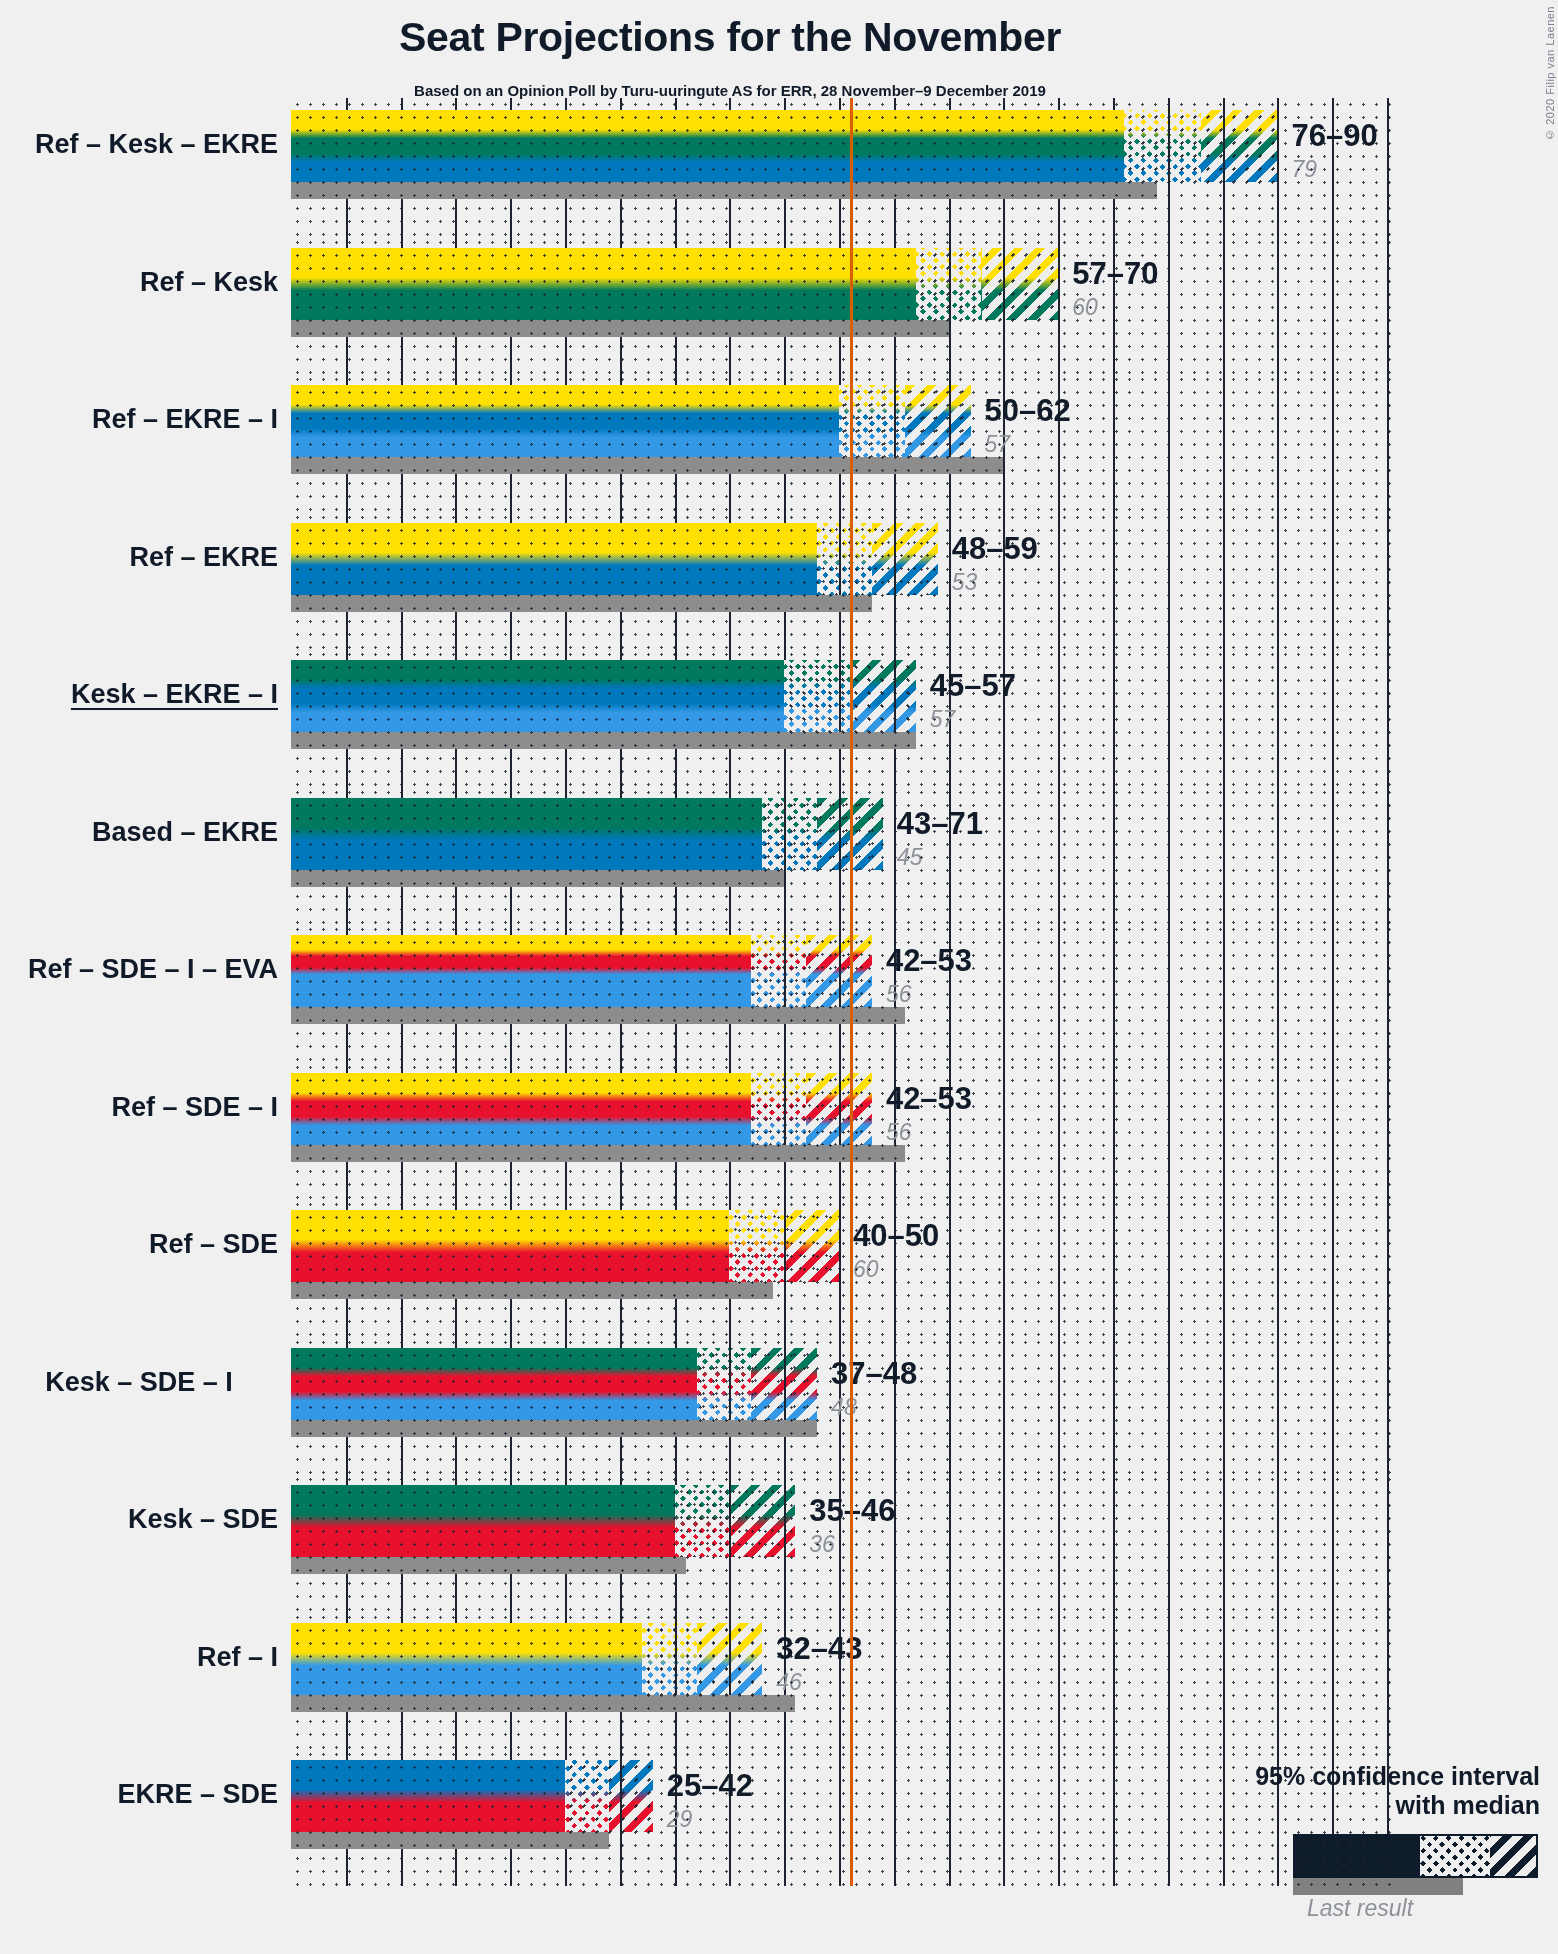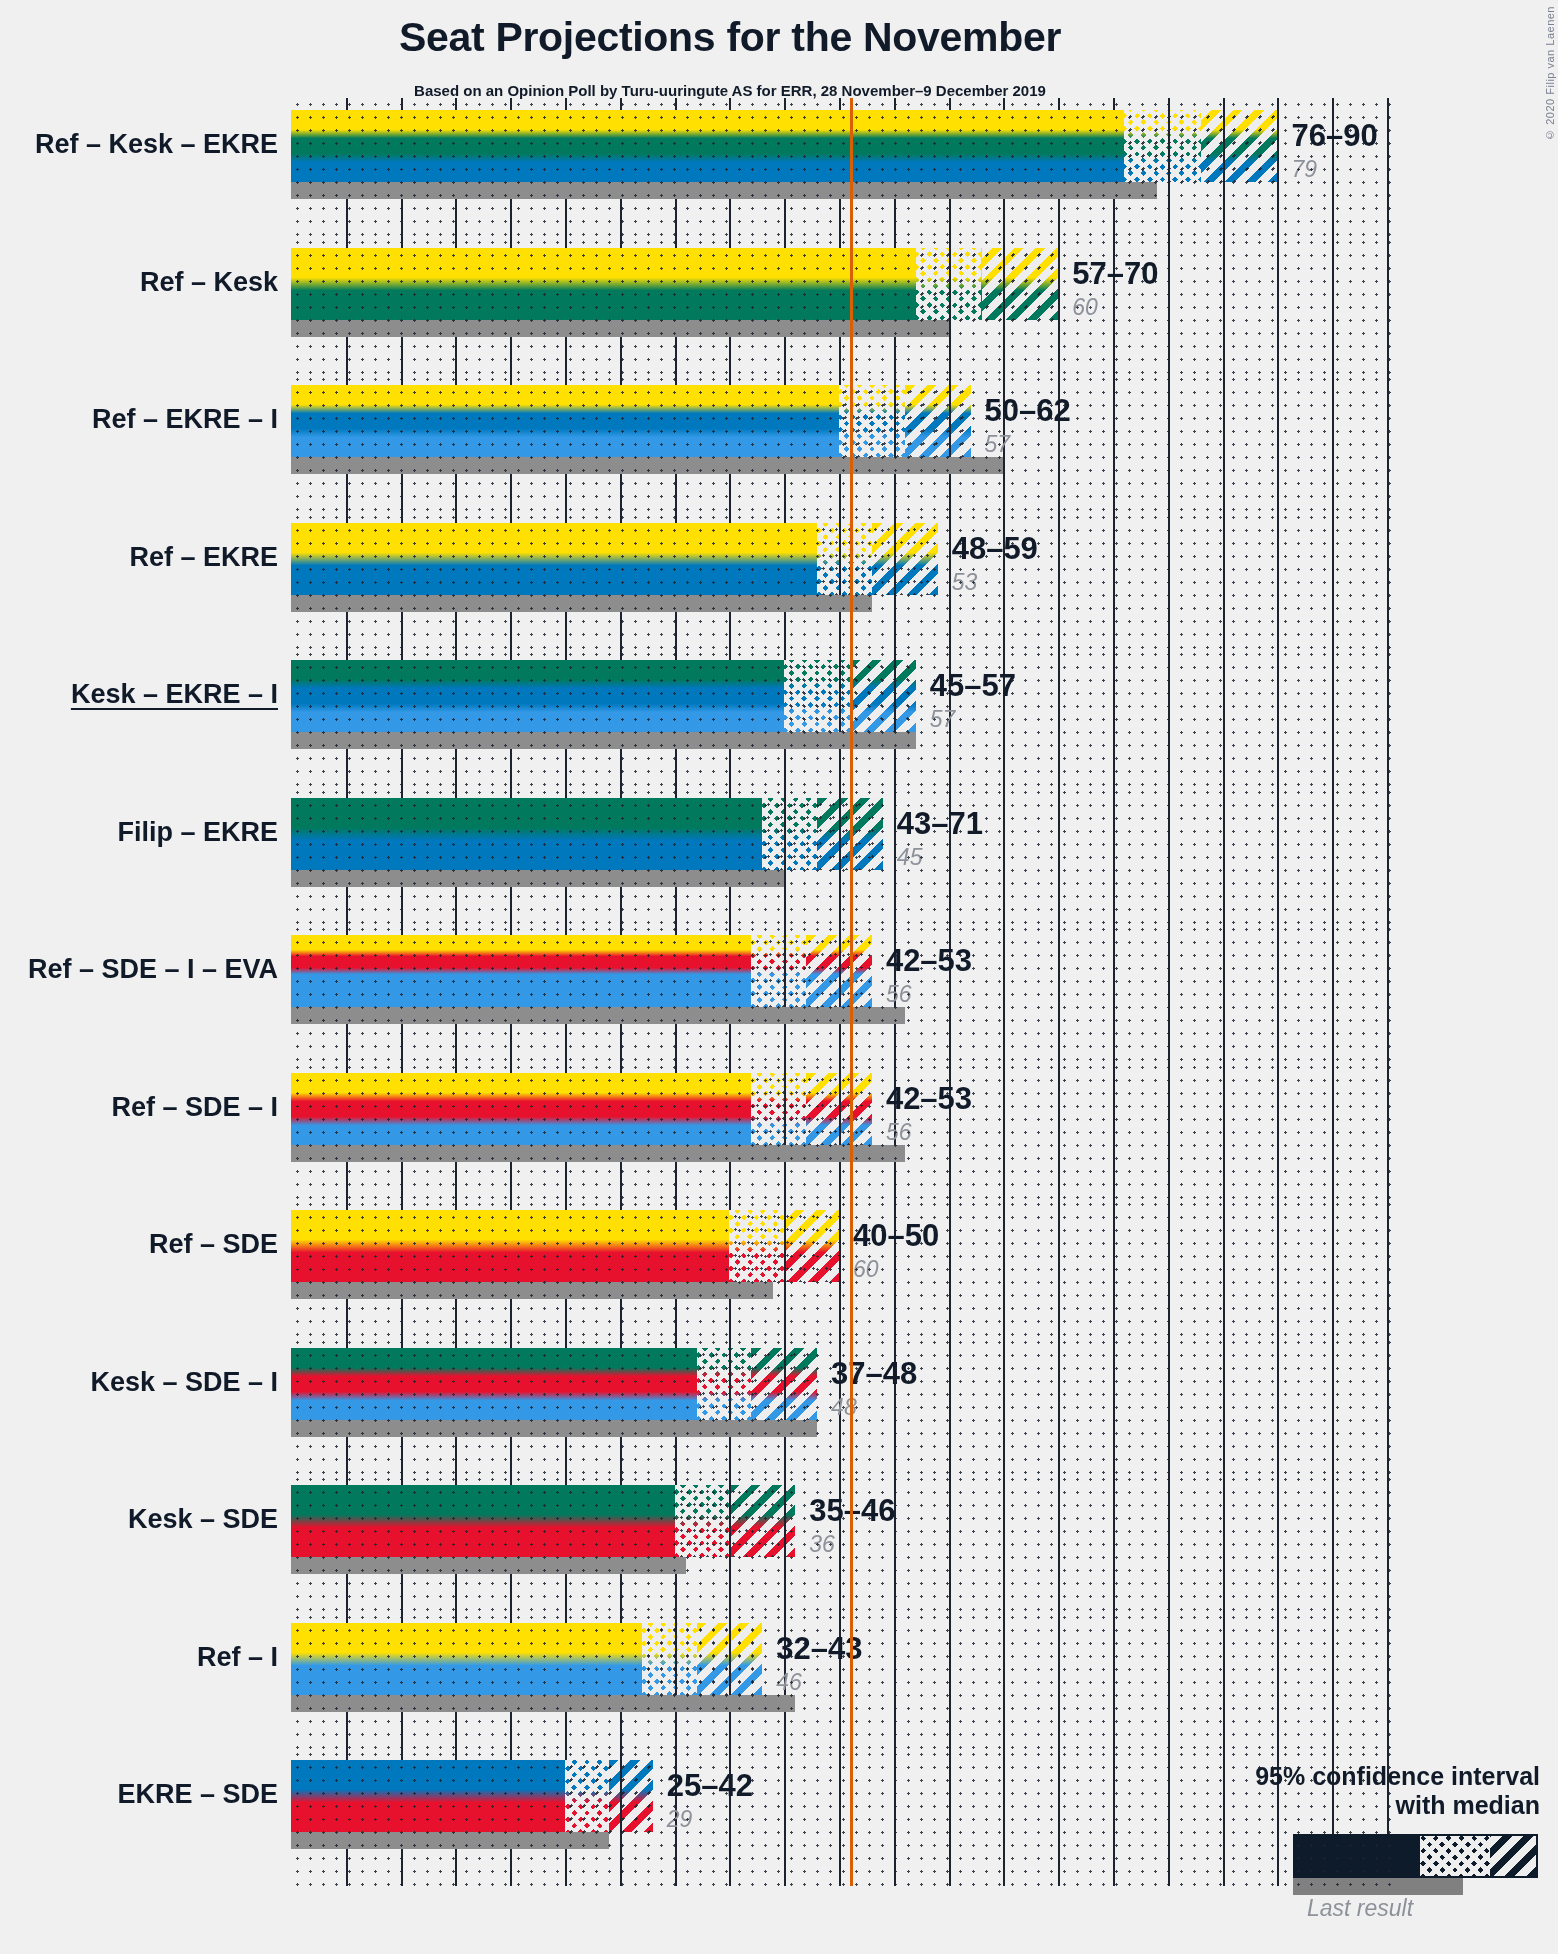--- a/index.html
+++ b/index.html
@@ -298,21 +298,21 @@
     <div class="grey" style="left: 291px; top: 869.5px; width: 493.218px; height: 17px;"></div>
     <div class="bar" style="left: 291px; top: 797.5px; width: 591.861px; height: 72px;">
       <div class="fill" style="width: 100%; background: linear-gradient(rgb(0, 121, 93) 9%, rgb(0, 121, 93) 41%, rgb(0, 120, 190) 59%, rgb(0, 120, 190) 91%);"></div>
       <div class="xh" style="left: 471.297px; width: 54.802px;"></div>
       <div class="dh" style="left: 526.099px; width: 65.7624px;"></div>
       <div class="dots" style="left: 471.297px; width: 120.564px;"></div>
       <div class="vline" style="left: 493.218px; top: 0px; height: 100%; z-index: 5;"></div>
       <div class="vline" style="left: 548.02px; top: 0px; height: 100%; z-index: 5;"></div>
     </div>
     <div class="majline" style="left: 849.98px; top: 785.5px; height: 138px;"></div>
-    <div class="rowlabel" style="left: 0px; top: 818.5px; width: 278px;">Filip – EKRE</div>
+    <div class="rowlabel" style="left: 0px; top: 818.5px; width: 278px;">Based – EKRE</div>
     <div class="ci-label" style="left: 896.861px; top: 807.5px;">43–71</div>
     <div class="last-label" style="left: 896.861px; top: 845.5px;">45</div>
     <div class="gridband" style="left: 291px; top: 923px; width: 1107px; height: 138px;">
       <div class="dots" style="left: 0px; width: 100%;"></div>
       <div class="vline" style="left: 54.802px; top: 0px; height: 100%;"></div>
       <div class="vline" style="left: 109.604px; top: 0px; height: 100%;"></div>
       <div class="vline" style="left: 164.406px; top: 0px; height: 100%;"></div>
       <div class="vline" style="left: 219.208px; top: 0px; height: 100%;"></div>
       <div class="vline" style="left: 274.01px; top: 0px; height: 100%;"></div>
       <div class="vline" style="left: 328.812px; top: 0px; height: 100%;"></div>
@@ -441,21 +441,21 @@
     <div class="grey" style="left: 291px; top: 1419.5px; width: 526.099px; height: 17px;"></div>
     <div class="bar" style="left: 291px; top: 1347.5px; width: 526.099px; height: 72px;">
       <div class="fill" style="width: 100%; background: linear-gradient(rgb(0, 121, 93) 6%, rgb(0, 121, 93) 27.3%, rgb(232, 17, 45) 39.3%, rgb(232, 17, 45) 60.7%, rgb(51, 153, 230) 72.7%, rgb(51, 153, 230) 94%);"></div>
       <div class="xh" style="left: 405.535px; width: 54.802px;"></div>
       <div class="dh" style="left: 460.337px; width: 65.7624px;"></div>
       <div class="dots" style="left: 405.535px; width: 120.564px;"></div>
       <div class="vline" style="left: 438.416px; top: 0px; height: 100%; z-index: 5;"></div>
       <div class="vline" style="left: 493.218px; top: 0px; height: 100%; z-index: 5;"></div>
     </div>
     <div class="majline" style="left: 849.98px; top: 1335.5px; height: 138px;"></div>
-    <div class="rowlabel" style="left: 0px; top: 1368.5px; width: 278px;">Kesk – SDE – I</div>
+    <div class="rowlabel" style="left: 0px; top: 1368.5px; width: 278px; text-align: center;">Kesk – SDE – I</div>
     <div class="ci-label" style="left: 831.099px; top: 1357.5px;">37–48</div>
     <div class="last-label" style="left: 831.099px; top: 1395.5px;">48</div>
     <div class="gridband" style="left: 291px; top: 1473px; width: 1107px; height: 138px;">
       <div class="dots" style="left: 0px; width: 100%;"></div>
       <div class="vline" style="left: 54.802px; top: 0px; height: 100%;"></div>
       <div class="vline" style="left: 109.604px; top: 0px; height: 100%;"></div>
       <div class="vline" style="left: 164.406px; top: 0px; height: 100%;"></div>
       <div class="vline" style="left: 219.208px; top: 0px; height: 100%;"></div>
       <div class="vline" style="left: 274.01px; top: 0px; height: 100%;"></div>
       <div class="vline" style="left: 328.812px; top: 0px; height: 100%;"></div>

